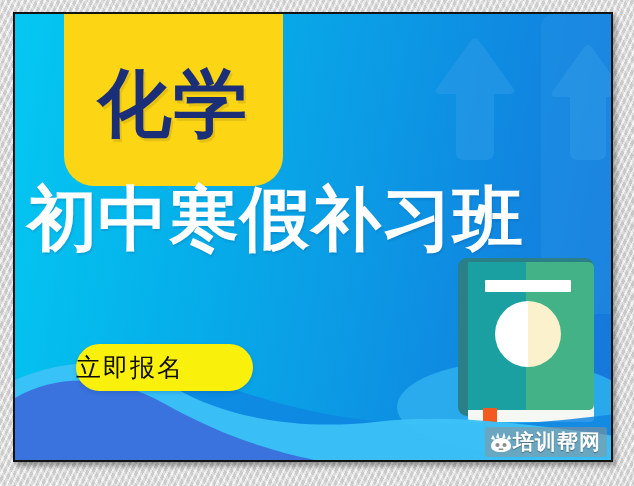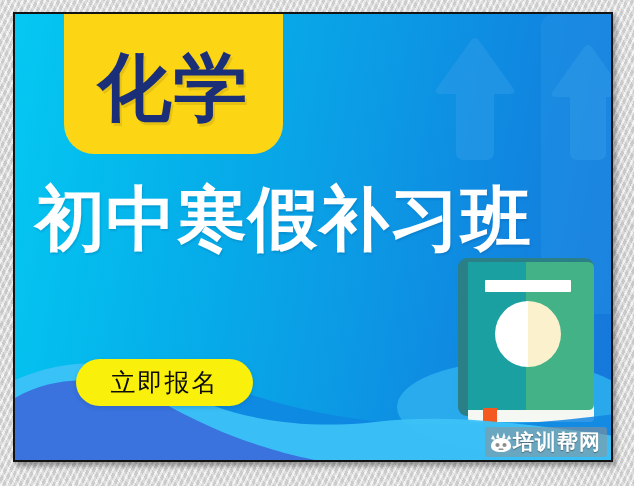--- a/index.html
+++ b/index.html
@@ -27,53 +27,53 @@
   }
   #banner-canvas{
     position:absolute;inset:0;
     background:linear-gradient(100deg,#05c8f2 0%,#04bdee 14%,#06ade9 34%,#0b9ce5 54%,#0f8ae1 74%,#147ddd 90%,#1677db 100%);
     overflow:hidden;
   }
   .abs{position:absolute;}
   svg{display:block;}
   
   #subject-badge{
-    position:absolute;left:49px;top:0px;width:219px;height:140px;
+    position:absolute;left:49px;top:0px;width:219px;height:172px;
     background:#fcd615;
     border-radius:0 0 30px 30px;
     display:flex;align-items:center;justify-content:center;
   }
   #subject-badge-label{
     font-family:"DejaVu Sans","Liberation Sans",sans-serif;
     font-size:74px;font-weight:700;color:#1b2f79;
     letter-spacing:2px;line-height:1;
     margin-top:6px;
     text-shadow:2px 3px 0 rgba(120,100,10,.18);
   }
   
   #headline{
-    position:absolute;left:20px;top:170px;width:578px;
+    position:absolute;left:12px;top:170px;width:578px;
     font-family:"DejaVu Sans","Liberation Sans",sans-serif;
     font-size:70px;font-weight:700;color:#ffffff;line-height:1;
     letter-spacing:1px;white-space:nowrap;
     text-shadow:1px 2px 2px rgba(0,60,120,.18);
   }
   
   #subtitle{
     position:absolute;left:28px;top:281px;
     font-family:"DejaVu Sans","Liberation Sans",sans-serif;
     font-size:20px;font-weight:700;color:#ffffff;letter-spacing:.5px;
     white-space:nowrap;
     text-shadow:0 1px 2px rgba(0,60,120,.2);
   }
   
   #cta-button{
-    position:absolute;left:61px;top:345px;width:177px;height:47px;
+    position:absolute;left:61px;top:330px;width:177px;height:47px;
     background:#f9f00c;border-radius:24px;
-    display:flex;align-items:center;justify-content:center;
+    display:flex;align-items:center;
     box-shadow:0 2px 4px rgba(0,60,120,.18);
     cursor:pointer;
   }
   #cta-label{
     font-family:"DejaVu Sans","Liberation Sans",sans-serif;
     font-size:25px;font-weight:500;color:#0c0c0c;letter-spacing:2px;
   }
   
   #watermark{
     position:absolute;right:4px;bottom:3px;height:30px;

